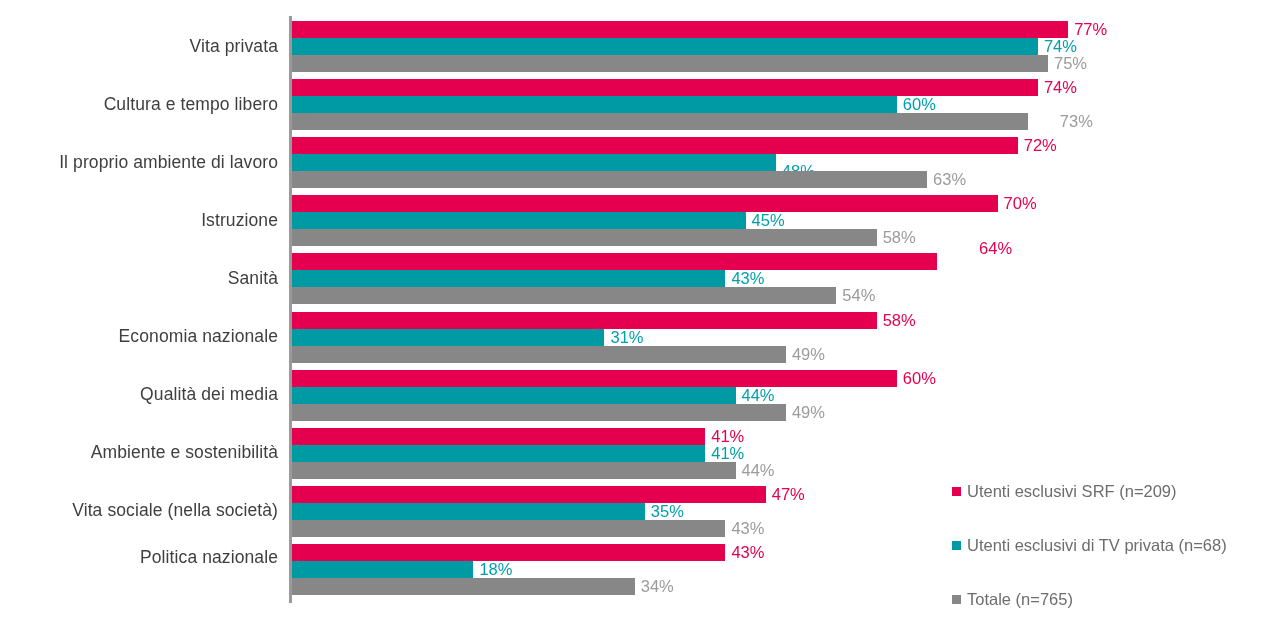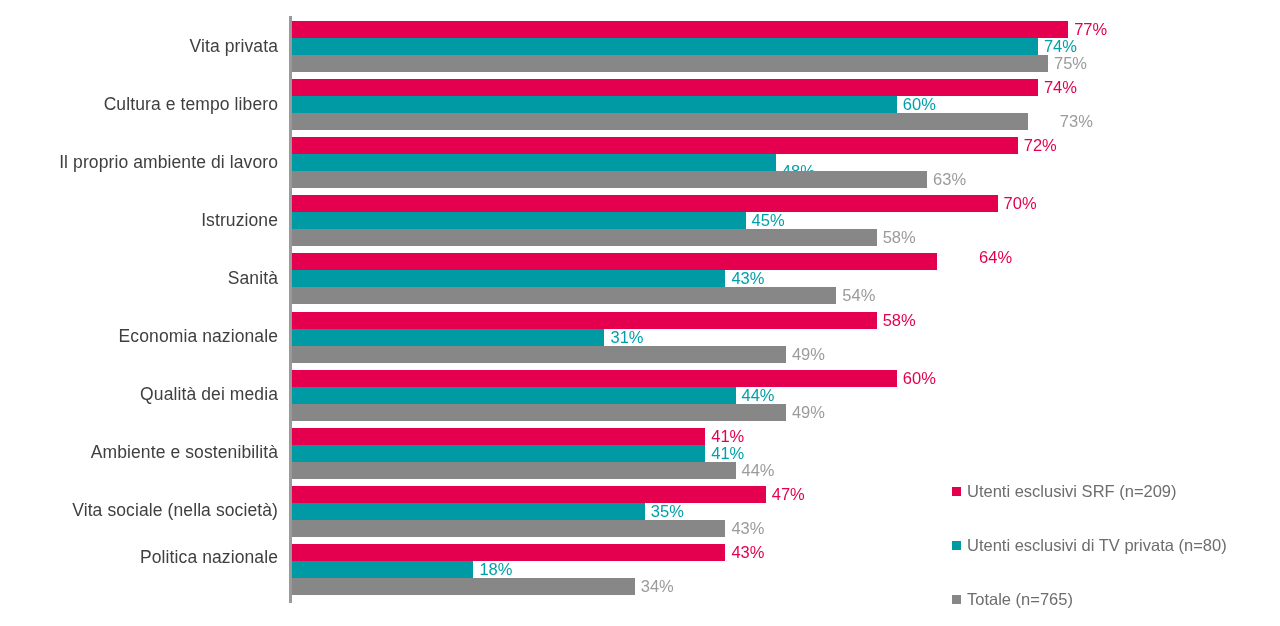--- a/index.html
+++ b/index.html
@@ -130,21 +130,21 @@
       <div class="bar-value privata" style="top: 163px; left: 775.84px; text-align: center;">48%</div>
       <div class="bar totale" style="top: 171.2px; width: 635.04px;"></div>
       <div class="bar-value totale" style="top: 171.2px; left: 927.04px;">63%</div>
       <div class="bar srf" style="top: 195.3px; width: 705.6px;"></div>
       <div class="bar-value srf" style="top: 195.3px; left: 997.6px;">70%</div>
       <div class="bar privata" style="top: 212.3px; width: 453.6px;"></div>
       <div class="bar-value privata" style="top: 212.3px; left: 745.6px;">45%</div>
       <div class="bar totale" style="top: 229.3px; width: 584.64px;"></div>
       <div class="bar-value totale" style="top: 229.3px; left: 876.64px;">58%</div>
       <div class="bar srf" style="top: 253.4px; width: 645.12px;"></div>
-      <div class="bar-value srf" style="top: 249px; left: 937.12px; padding-left: 42px;">64%</div>
+      <div class="bar-value srf" style="top: 240px; left: 937.12px; padding-left: 42px;">64%</div>
       <div class="bar privata" style="top: 270.4px; width: 433.44px;"></div>
       <div class="bar-value privata" style="top: 270.4px; left: 725.44px;">43%</div>
       <div class="bar totale" style="top: 287.4px; width: 544.32px;"></div>
       <div class="bar-value totale" style="top: 287.4px; left: 836.32px;">54%</div>
       <div class="bar srf" style="top: 311.5px; width: 584.64px;"></div>
       <div class="bar-value srf" style="top: 311.5px; left: 876.64px;">58%</div>
       <div class="bar privata" style="top: 328.5px; width: 312.48px;"></div>
       <div class="bar-value privata" style="top: 328.5px; left: 604.48px;">31%</div>
       <div class="bar totale" style="top: 345.5px; width: 493.92px;"></div>
       <div class="bar-value totale" style="top: 345.5px; left: 785.92px;">49%</div>
@@ -174,21 +174,21 @@
       <div class="bar-value totale" style="top: 577.9px; left: 634.72px;">34%</div>
     </div>
 
   <div class="legend" id="legend-layer">
       <div class="legend-row" style="top: 483px;">
         <span class="legend-swatch srf"></span>
         <span class="legend-label">Utenti esclusivi SRF (n=209)</span>
       </div>
       <div class="legend-row" style="top: 537px;">
         <span class="legend-swatch privata"></span>
-        <span class="legend-label">Utenti esclusivi di TV privata (n=80)</span>
+        <span class="legend-label">Utenti esclusivi di TV privata (n=68)</span>
       </div>
       <div class="legend-row" style="top: 591px;">
         <span class="legend-swatch totale"></span>
         <span class="legend-label">Totale (n=765)</span>
       </div>
     </div>
 
 </div>
 
 </body></html>

